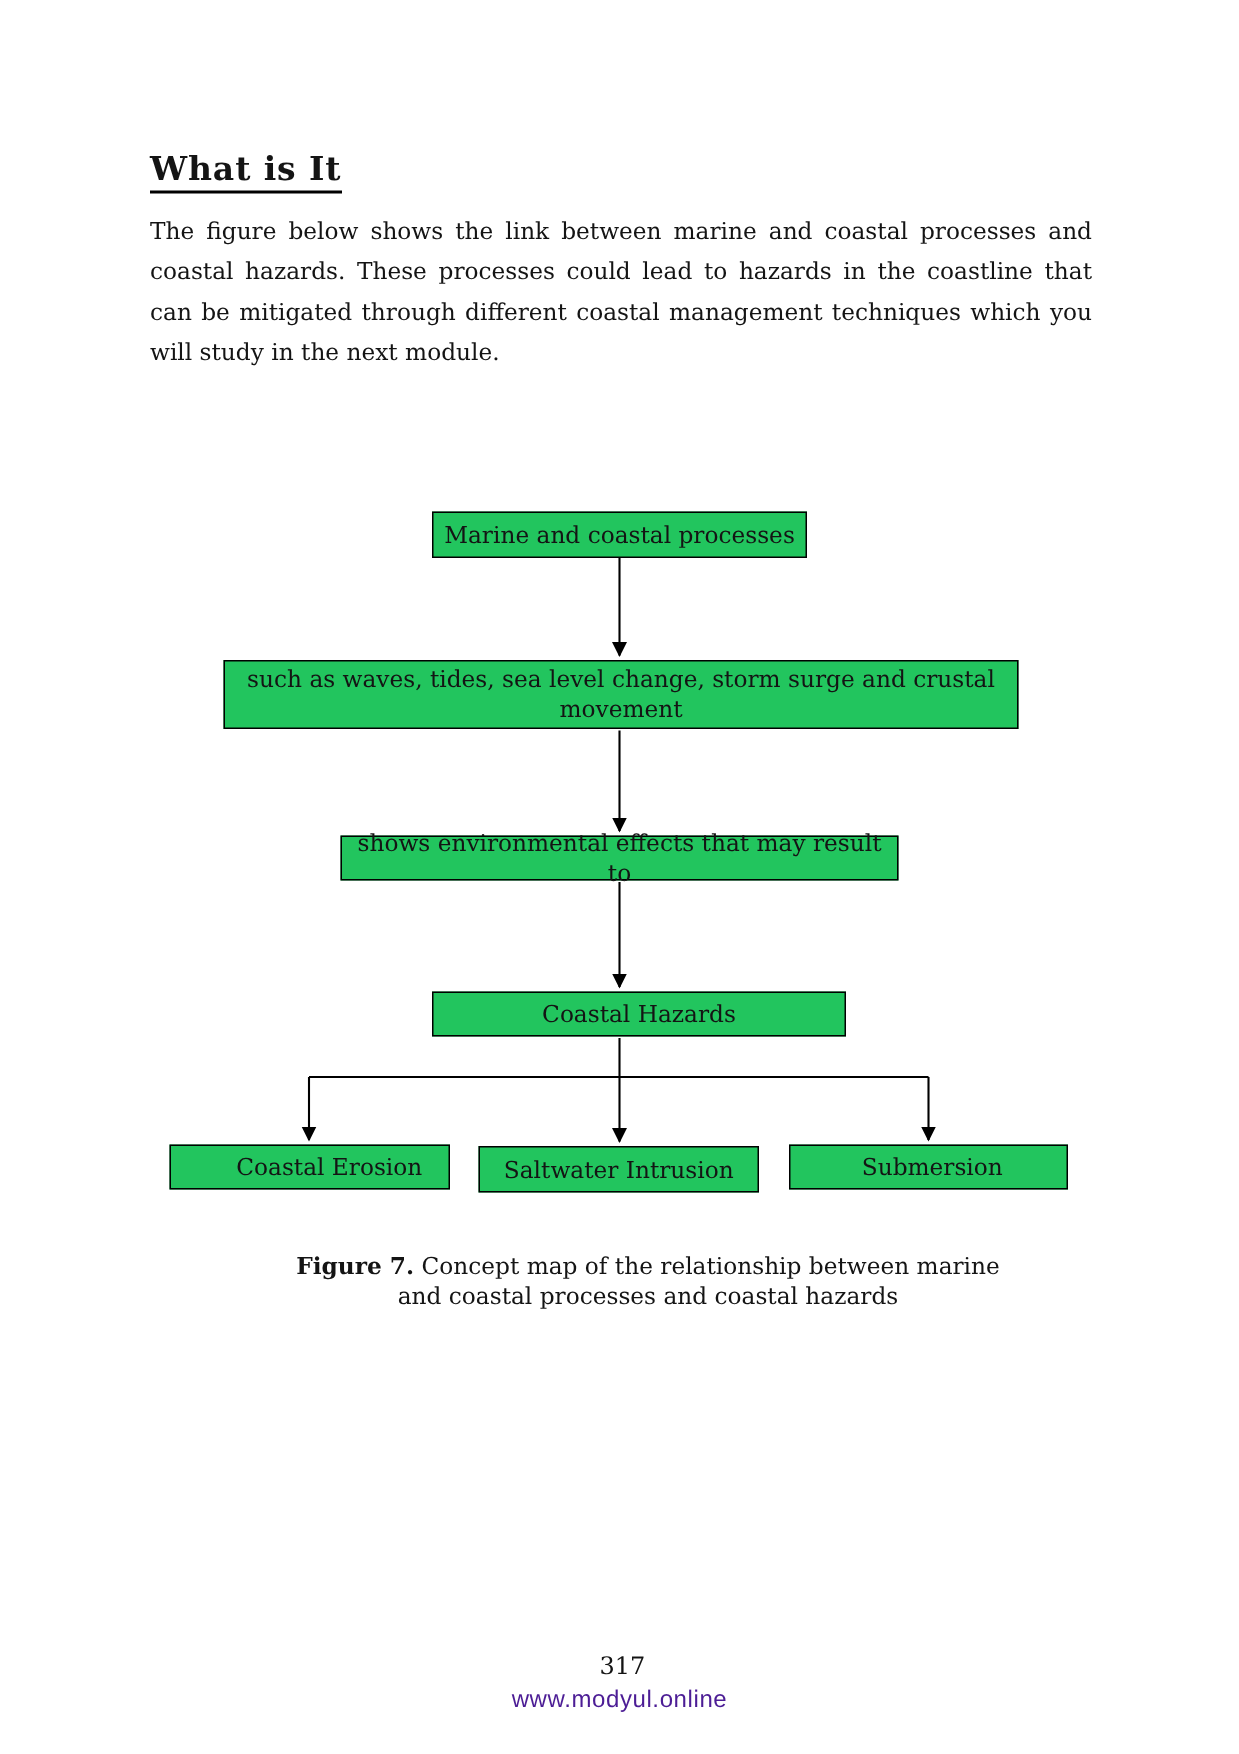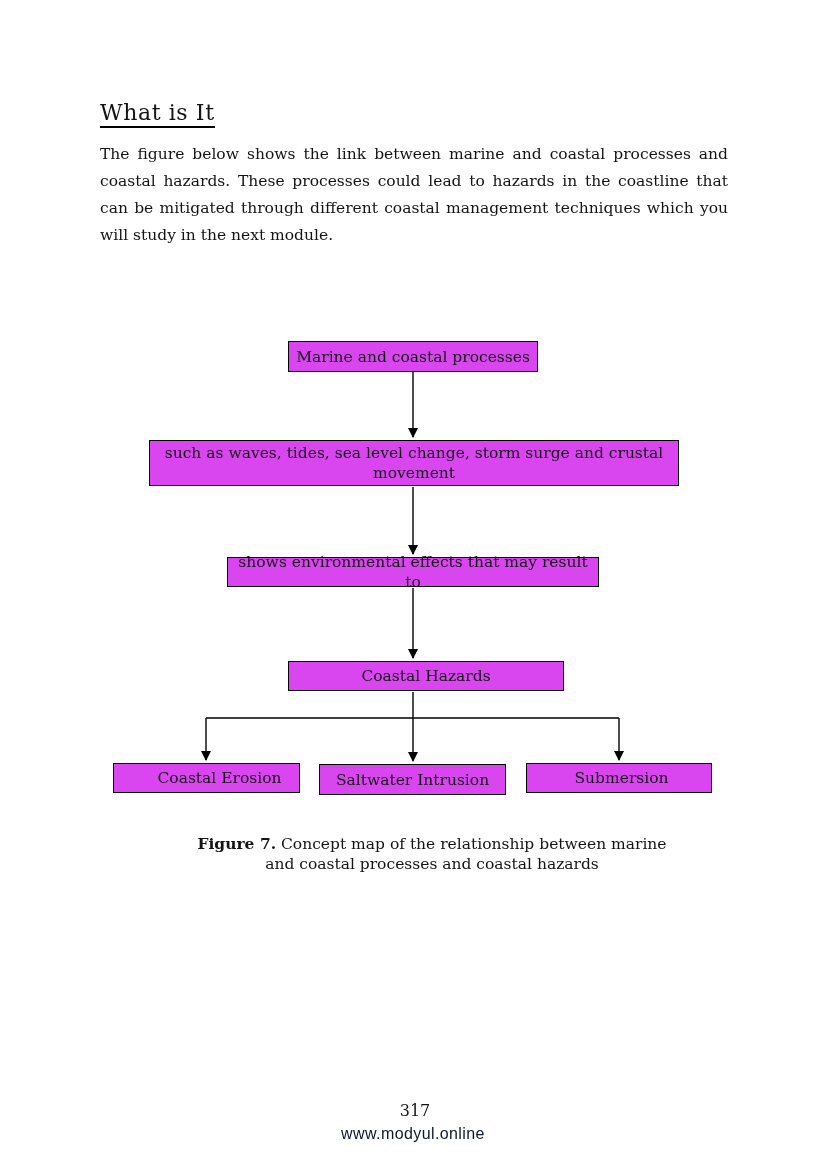--- a/index.html
+++ b/index.html
@@ -11,21 +11,21 @@
     background: #ffffff;
     font-family: "DejaVu Serif", serif;
     color: #141414;
     overflow: hidden;
   }
   .heading {
     position: absolute;
     left: 100px;
     top: 100px;
     font-size: 22px;
-    font-weight: normal;
+    font-weight: bold;
     letter-spacing: 0.6px;
     border-bottom: 2.2px solid #000;
     padding-bottom: 1px;
     display: inline-block;
   }
   .paragraph {
     position: absolute;
     left: 100px;
     top: 141px;
     width: 628px;
@@ -36,21 +36,21 @@
   .diagram-svg {
     position: absolute;
     left: 0;
     top: 330px;
     width: 826px;
     height: 470px;
   }
   .node {
     position: absolute;
     border: 1.4px solid #000;
-    background: #d946ef;
+    background: #22c55e;
     box-sizing: border-box;
     display: flex;
     align-items: center;
     justify-content: center;
     text-align: center;
     font-size: 15.5px;
     line-height: 20px;
     padding: 2px 6px;
   }
   .node-marine     { left: 288px; top: 341px; width: 250px; height: 31px; }
@@ -78,21 +78,21 @@
     text-align: center;
     font-size: 16px;
   }
   .watermark {
     position: absolute;
     left: 0;
     top: 1125px;
     width: 100%;
     text-align: center;
     font-size: 16px;
-    color: #0f172a;
+    color: #4c1d95;
     font-family: "Liberation Sans", sans-serif;
     letter-spacing: 0.4px;
   }
 </style>
 </head>
 <body>
 
 <div class="page">
 
   <div class="heading">What is It</div>

